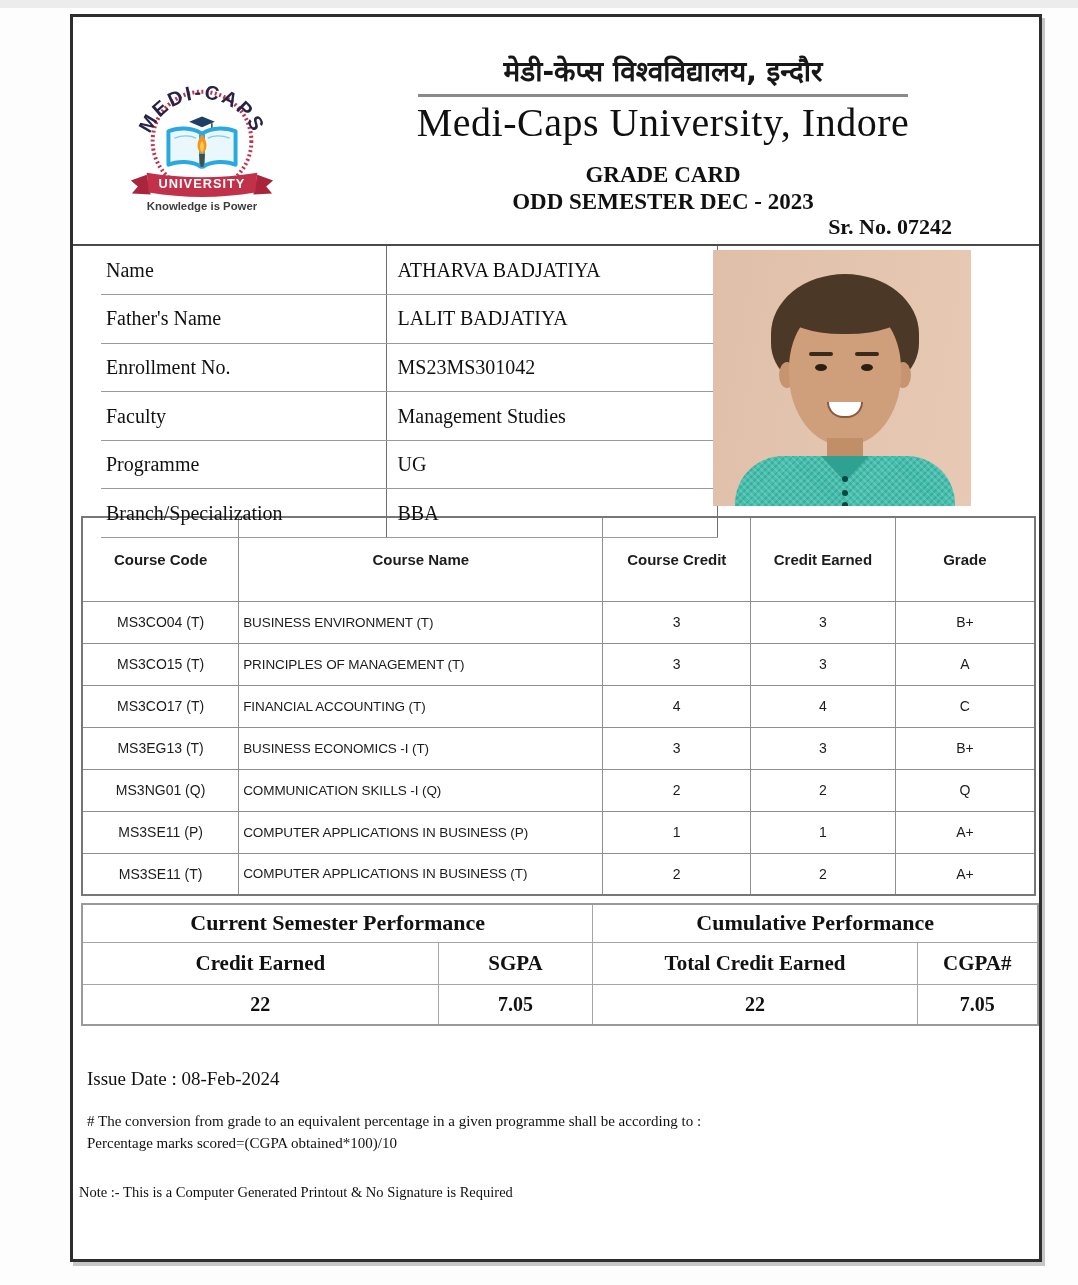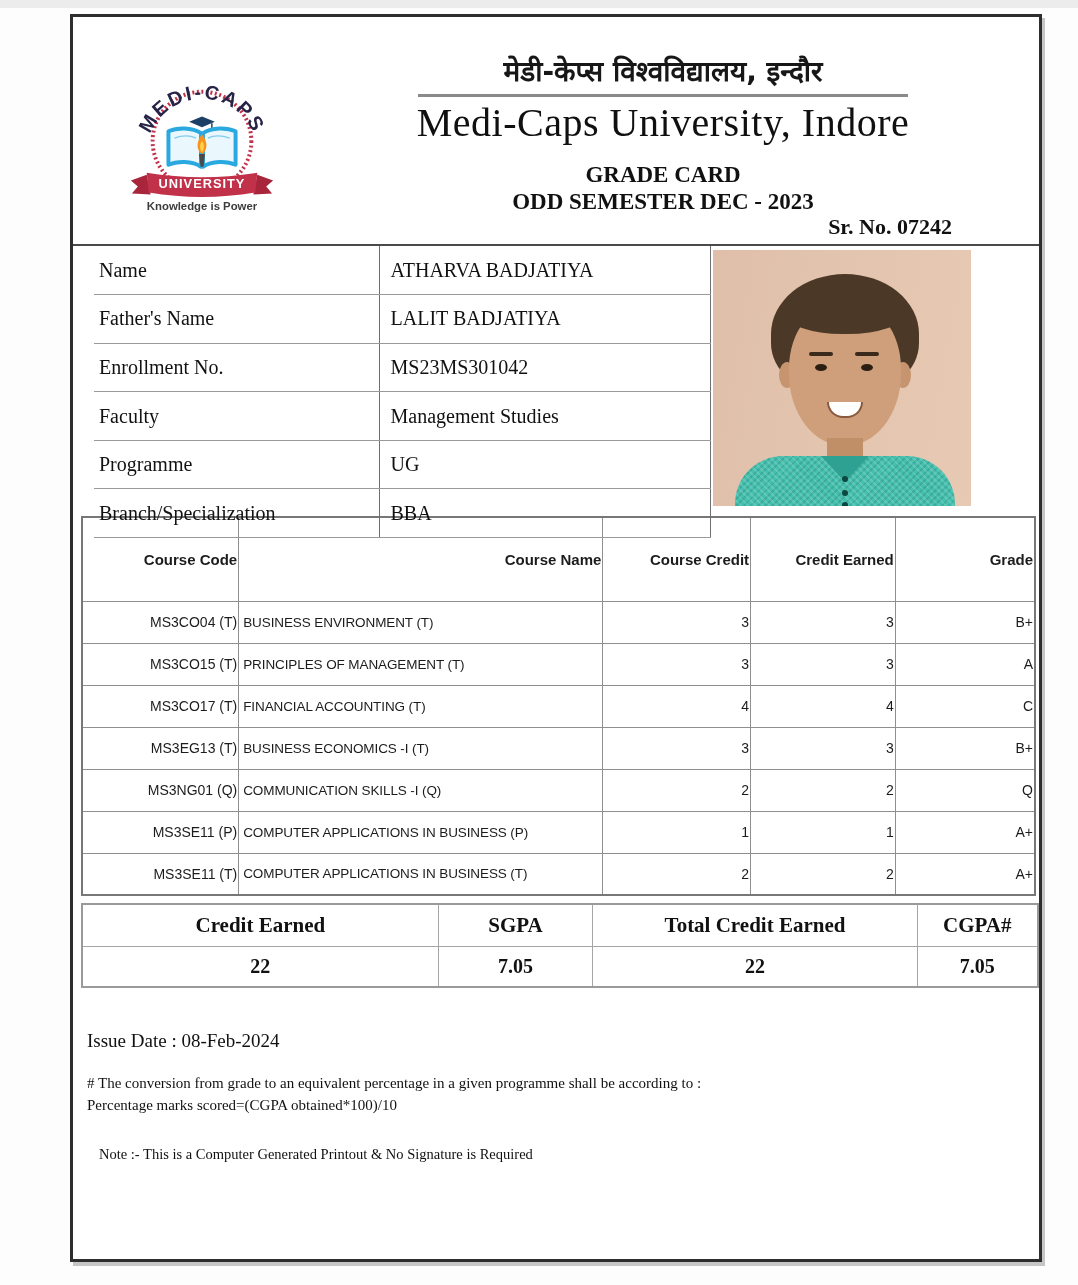--- a/index.html
+++ b/index.html
@@ -26,21 +26,21 @@
   .title-block { position:absolute; left:335px; top:34px; width:510px; text-align:center; }
   .hindi { font-size:28px; font-weight:700; font-family:"DejaVu Sans", sans-serif; color:#171717; }
   .title-divider { border:none; border-top:3px solid #8a8a8a; margin:5px 10px 2px; }
   .english { font-size:40px; letter-spacing:.5px; color:#101010; }
   .grade-block { position:absolute; left:335px; top:144px; width:510px; text-align:center;
                  font-weight:700; font-size:23px; line-height:27px; }
   .sr-no { position:absolute; right:87px; top:197px; font-weight:700; font-size:22px; }
 
   
   .student-section { position:relative; height:268px; }
-  .info-table { position:absolute; left:21px; top:0; width:617px; height:292px;
+  .info-table { position:absolute; left:28px; top:0; width:617px; height:292px;
                 border-collapse:collapse; table-layout:fixed; }
   .info-table td { border-bottom:1px solid #9a9a9a; font-size:20px; vertical-align:middle; }
   .info-table td.label { width:285px; padding-left:5px; }
   .info-table td.value { border-left:1px solid #6f6f6f; border-right:1px solid #6f6f6f; padding-left:11px; }
   .info-table tr { height:44px; }
 
   
   .photo { position:absolute; left:640px; top:4px; width:258px; height:256px; overflow:hidden;
            background:linear-gradient(100deg,#dfbfa9,#e8cab4); }
   .photo div { position:absolute; }
@@ -66,37 +66,37 @@
                 #45bfae; }
   .ph-collar{ left:108px; top:206px; width:48px; height:26px; background:#2fa193;
               clip-path:polygon(0 0,100% 0,50% 100%); }
   .ph-btn1  { left:129px; top:226px; width:6px; height:6px; background:#0d4741; border-radius:50%; }
   .ph-btn2  { left:129px; top:240px; width:6px; height:6px; background:#0d4741; border-radius:50%; }
   .ph-btn3  { left:129px; top:252px; width:6px; height:6px; background:#0d4741; border-radius:50%; }
 
   
   .course-table { margin:2px 0 0 8px; width:955px; border-collapse:collapse;
                   font-family:"Liberation Sans", sans-serif; border:2px solid #777; }
-  .course-table th, .course-table td { border:1px solid #8f8f8f; text-align:right; }
+  .course-table th, .course-table td { border:1px solid #8f8f8f; text-align:center; }
   .course-table th { height:84px; font-size:15px; font-weight:700; color:#1c1c1c; }
   .course-table td { height:42px; font-size:14px; color:#1c1c1c; }
   .course-table td.cname { text-align:left; padding-left:4px; font-size:13.5px; letter-spacing:-.1px; }
 
   
   .perf-table { margin:7px 0 0 8px; width:958px; border-collapse:collapse; text-align:center;
                 border:2px solid #9a9a9a; }
   .perf-table td { border:1px solid #a5a5a5; font-weight:700; }
   .perf-title td { height:38px; font-size:22px; }
   .perf-labels td { height:42px; font-size:21px; }
   .perf-values td { height:41px; font-size:20px; }
 
   
   .issue-date { margin:42px 0 0 14px; font-size:19px; }
   .conversion { margin:20px 0 0 14px; font-size:15px; line-height:22px; }
-  .note { margin:30px 0 0 26px; font-size:14.5px; }
+  .note { margin:30px 0 0 6px; font-size:14.5px; }
 </style>
 </head>
 <body>
 
 <div class="top-strip"></div>
 
 <div class="card">
 
   <div class="header">
 
@@ -262,20 +262,24 @@
   </table>
 
   <table class="perf-table">
     <colgroup>
         <col style="width:357px">
         <col style="width:155px">
         <col style="width:325px">
         <col style="width:121px">
       </colgroup>
     <tbody>
+      <tr class="perf-title">
+        <td colspan="2">Current Semester Performance</td>
+        <td colspan="2">Cumulative Performance</td>
+      </tr>
       <tr class="perf-labels">
         <td>Credit Earned</td>
         <td>SGPA</td>
         <td>Total Credit Earned</td>
         <td>CGPA#</td>
       </tr>
       <tr class="perf-values">
         <td>22</td>
         <td>7.05</td>
         <td>22</td>

